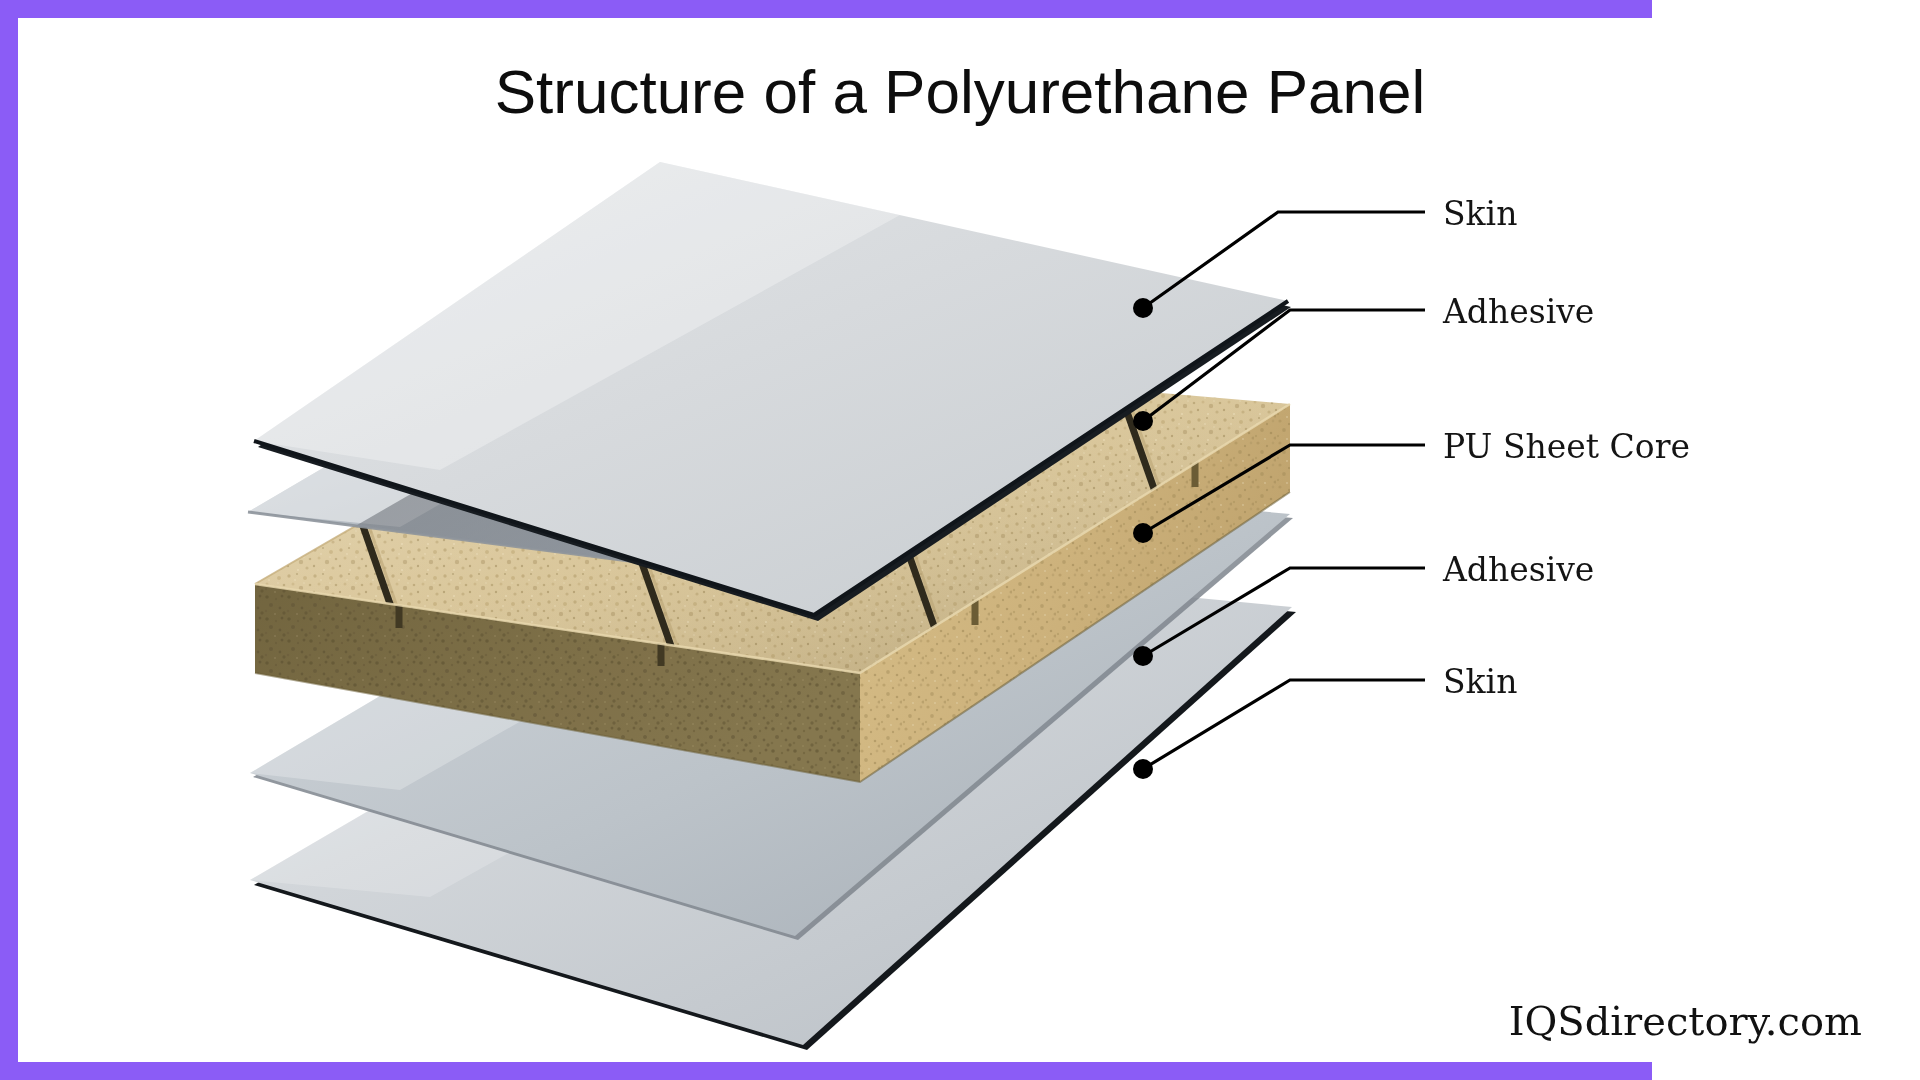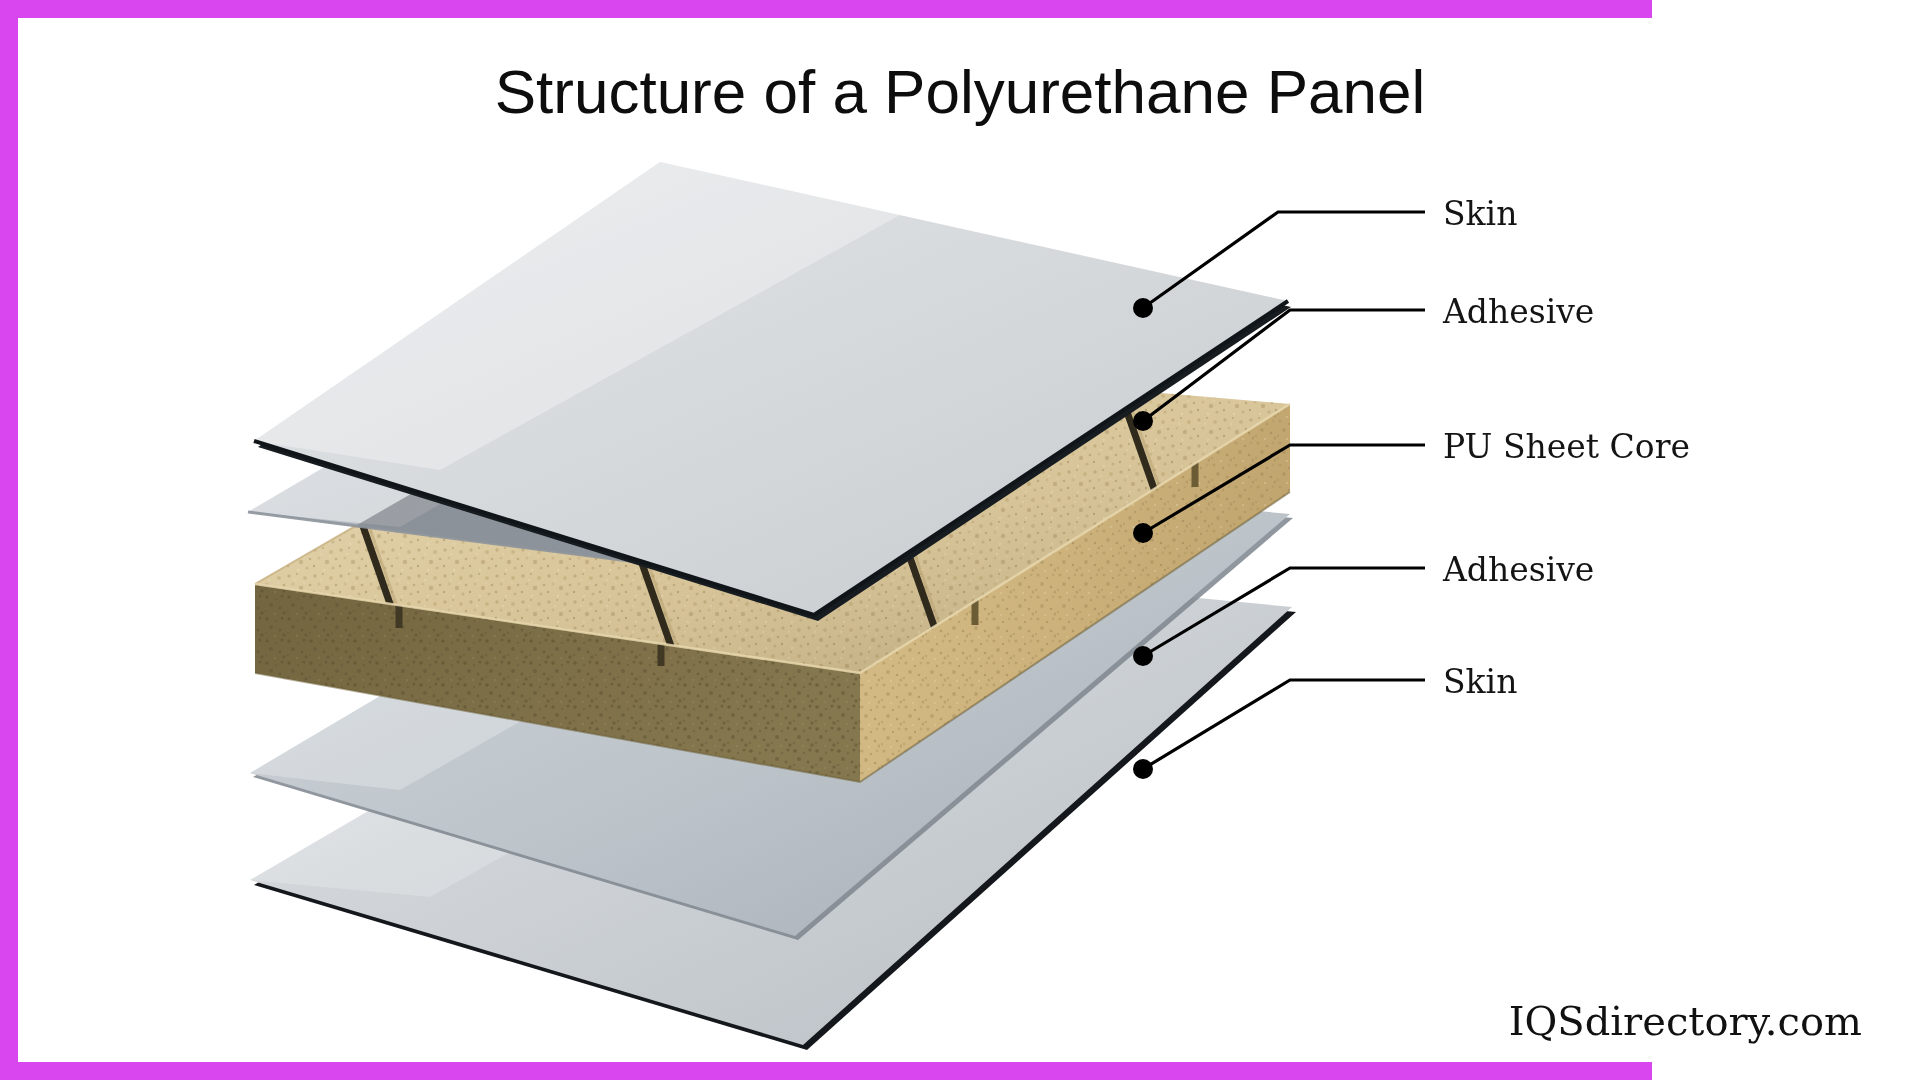--- a/index.html
+++ b/index.html
@@ -12,21 +12,21 @@
     width: 1920px;
     height: 1080px;
     overflow: hidden;
     font-family: "Liberation Sans", sans-serif;
   }
 
   #stage {
     position: relative;
     width: 1652px;
     height: 1080px;
-    background: #d946ef;
+    background: #8b5cf6;
     box-sizing: border-box;
   }
 
   #canvas {
     position: absolute;
     left: 18px;
     top: 18px;
     width: 1884px;
     height: 1044px;
     background: #ffffff;

